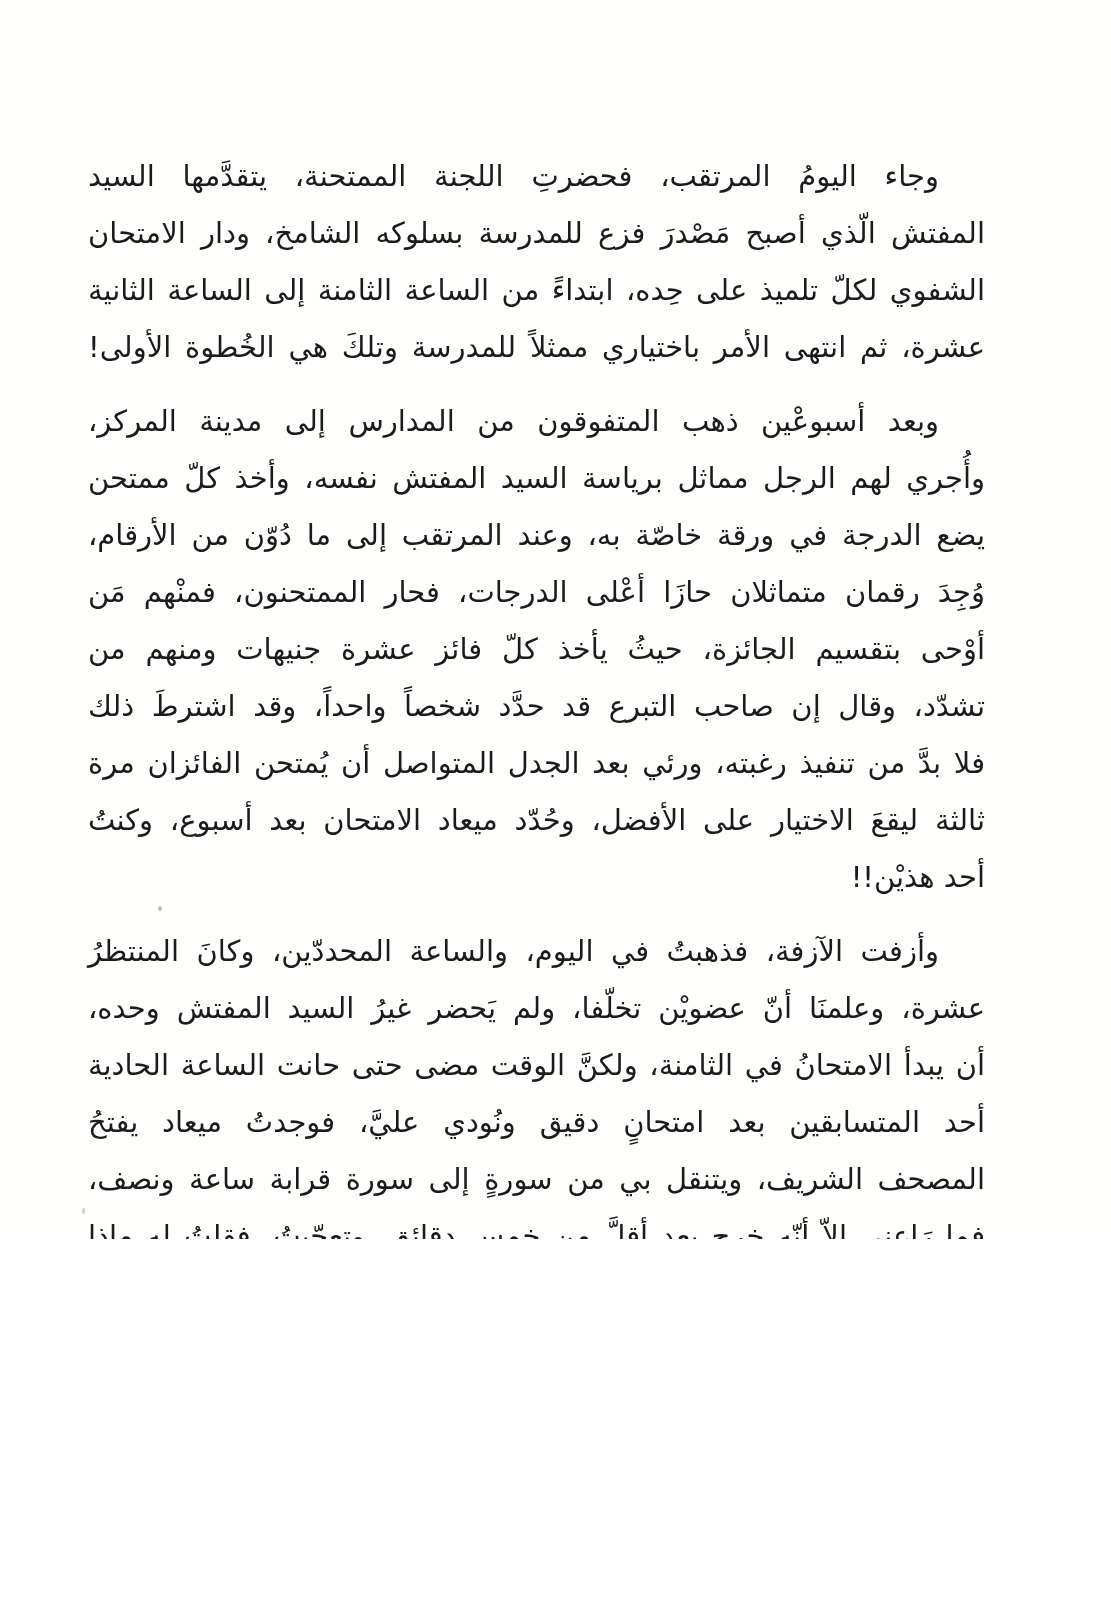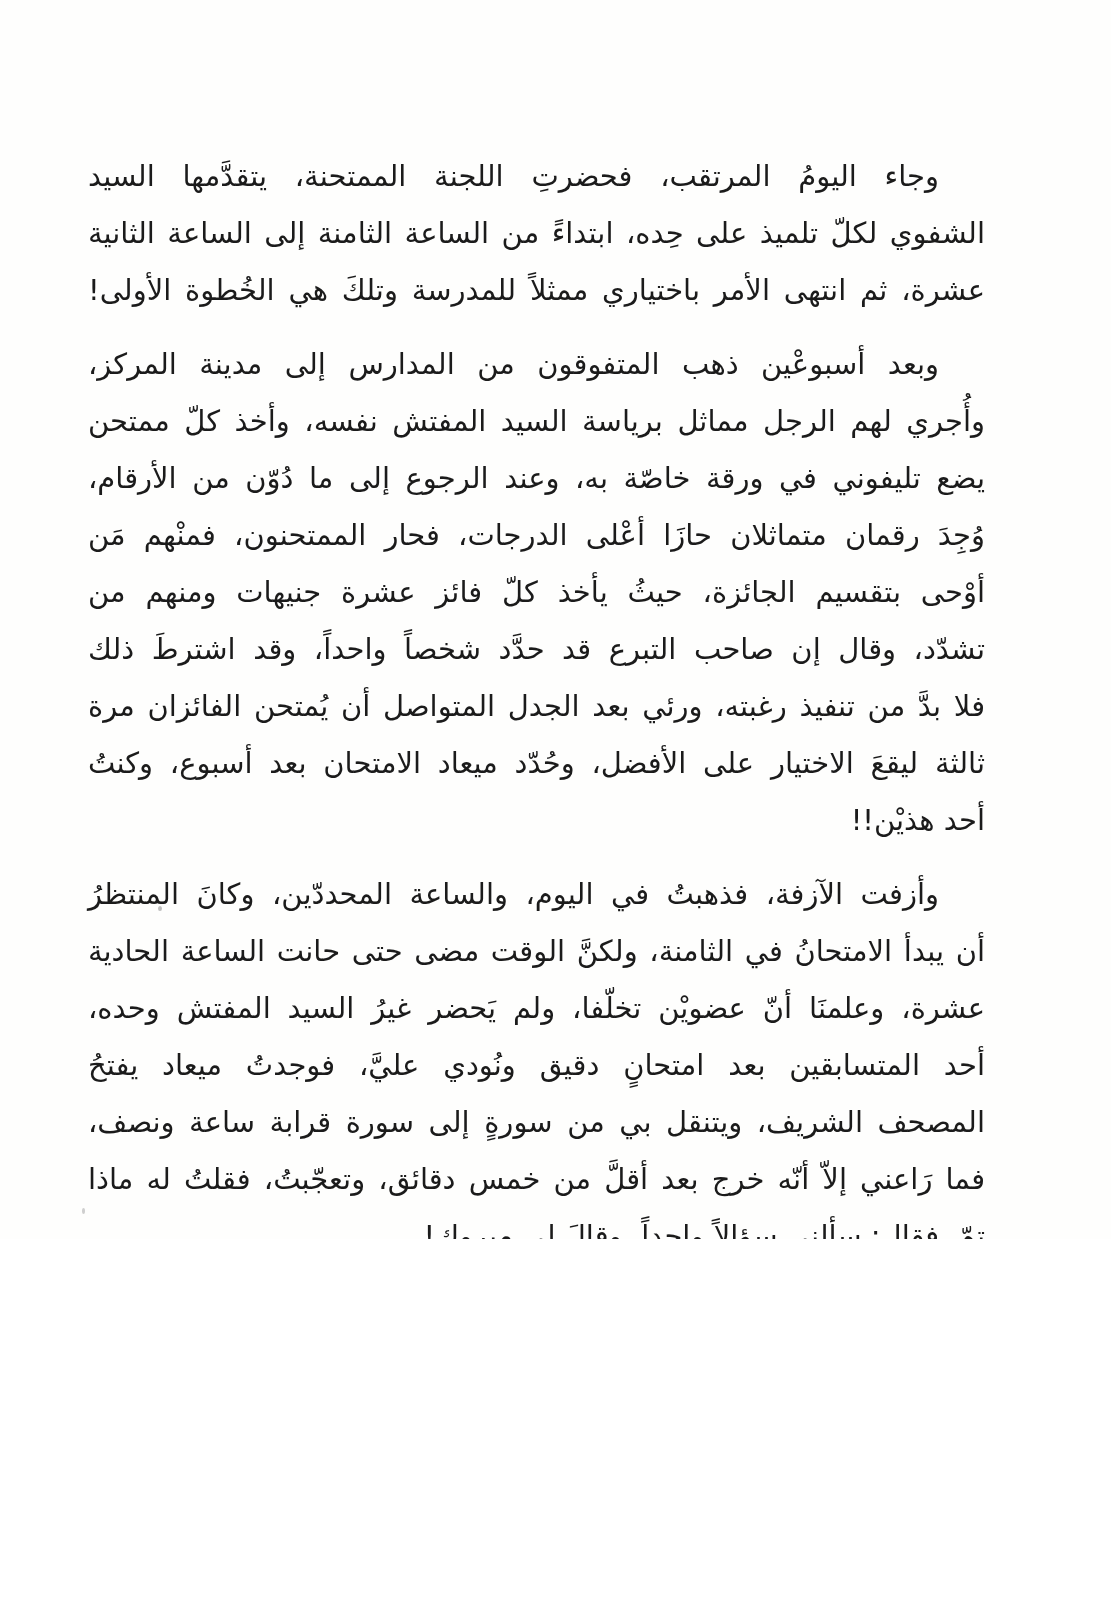--- a/index.html
+++ b/index.html
@@ -61,38 +61,39 @@
   .speck.s2 { left: 82px;  top: 1208px; width: 3px; height: 6px; opacity: 0.4; }
   .speck.s3 { left: 300px; top: 1448px; width: 3px; height: 7px; opacity: 0.35; }
 </style>
 </head>
 <body>
 
 <div class="page">
   <main class="text-block" id="text-block">
       <div class="para">
         <div class="line first">وجاء اليومُ المرتقب، فحضرتِ اللجنة الممتحنة، يتقدَّمها السيد</div>
+        <div class="line">المفتش الّذي أصبح مَصْدرَ فزع للمدرسة بسلوكه الشامخ، ودار الامتحان</div>
         <div class="line">الشفوي لكلّ تلميذ على حِده، ابتداءً من الساعة الثامنة إلى الساعة الثانية</div>
         <div class="line">عشرة، ثم انتهى الأمر باختياري ممثلاً للمدرسة وتلكَ هي الخُطوة الأولى!</div>
       </div>
       <div class="para">
         <div class="line first">وبعد أسبوعْين ذهب المتفوقون من المدارس إلى مدينة المركز،</div>
         <div class="line">وأُجري لهم الرجل مماثل برياسة السيد المفتش نفسه، وأخذ كلّ ممتحن</div>
-        <div class="line">يضع تليفوني في ورقة خاصّة به، وعند الرجوع إلى ما دُوّن من الأرقام،</div>
+        <div class="line">يضع الدرجة في ورقة خاصّة به، وعند المرتقب إلى ما دُوّن من الأرقام،</div>
         <div class="line">وُجِدَ رقمان متماثلان حازَا أعْلى الدرجات، فحار الممتحنون، فمنْهم مَن</div>
         <div class="line">أوْحى بتقسيم الجائزة، حيثُ يأخذ كلّ فائز عشرة جنيهات ومنهم من</div>
         <div class="line">تشدّد، وقال إن صاحب التبرع قد حدَّد شخصاً واحداً، وقد اشترطَ ذلك</div>
         <div class="line">فلا بدَّ من تنفيذ رغبته، ورئي بعد الجدل المتواصل أن يُمتحن الفائزان مرة</div>
         <div class="line">ثالثة ليقعَ الاختيار على الأفضل، وحُدّد ميعاد الامتحان بعد أسبوع، وكنتُ</div>
         <div class="line short-last">أحد هذيْن!!</div>
       </div>
       <div class="para">
         <div class="line first">وأزفت الآزفة، فذهبتُ في اليوم، والساعة المحددّين، وكانَ المنتظرُ</div>
+        <div class="line">عشرة، وعلمنَا أنّ عضويْن تخلّفا، ولم يَحضر غيرُ السيد المفتش وحده،</div>
         <div class="line">أن يبدأ الامتحانُ في الثامنة، ولكنَّ الوقت مضى حتى حانت الساعة الحادية</div>
-        <div class="line">عشرة، وعلمنَا أنّ عضويْن تخلّفا، ولم يَحضر غيرُ السيد المفتش وحده،</div>
         <div class="line">أحد المتسابقين بعد امتحانٍ دقيق ونُودي عليَّ، فوجدتُ ميعاد يفتحُ</div>
         <div class="line">المصحف الشريف، ويتنقل بي من سورةٍ إلى سورة قرابة ساعة ونصف،</div>
         <div class="line">فما رَاعني إلاّ أنّه خرج بعد أقلَّ من خمس دقائق، وتعجّبتُ، فقلتُ له ماذا</div>
         <div class="line short-last">تمّ، فقال: سألني سؤالاً واحداً، وقالَ لي مبروك!</div>
       </div>
     </main>
   <div class="page-number">٢٣</div>
   <span class="speck s1"></span>
   <span class="speck s2"></span>
   <span class="speck s3"></span>

